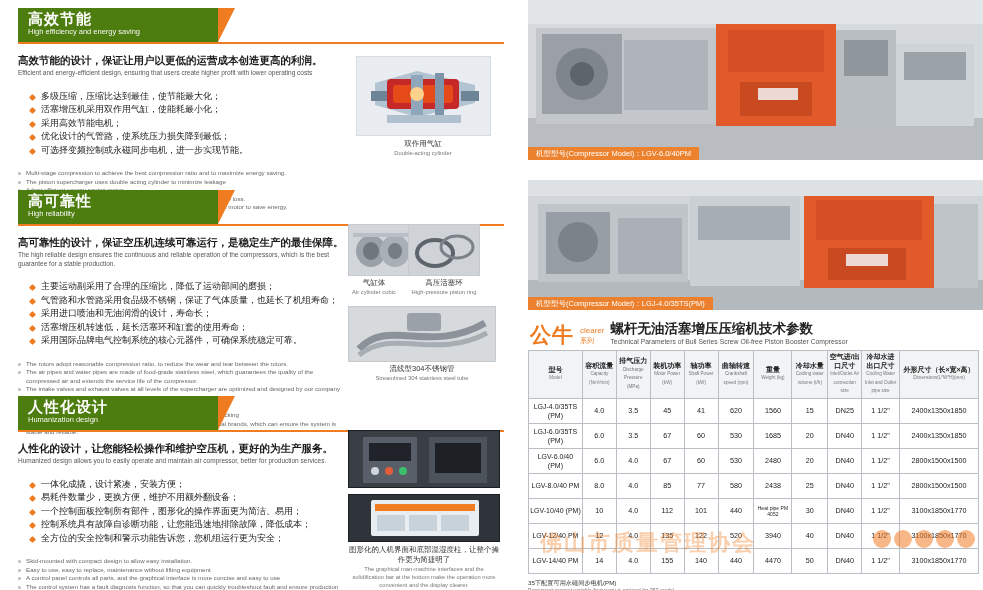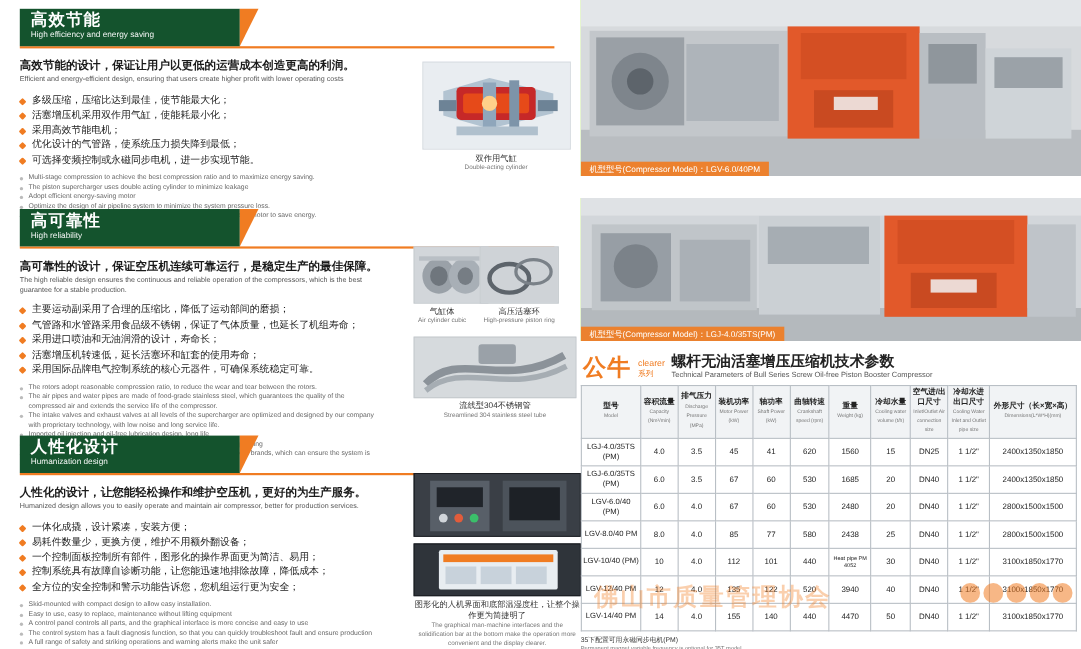--- a/index.html
+++ b/index.html
@@ -15,57 +15,57 @@
   .page { position:relative; width:983px; height:590px; }
 
   
   .left-col { position:absolute; left:0; top:0; width:520px; height:590px; padding:8px 10px 0 18px; }
 
   .sec { position:relative; margin-bottom:4px; }
   .sec-head {
     position:relative;
     height:34px;
     width:200px;
-    background:#14532d;
+    background:#4d7c0f;
     color:#fff;
     padding:2px 0 0 10px;
     margin-bottom:8px;
   }
   .sec-head:after{
     content:"";
     position:absolute;
     right:-17px; top:0;
     border-top:34px solid #f07c22;
     border-right:17px solid transparent;
   }
   .sec-head .cn { font-size:15px; font-weight:bold; line-height:17px; letter-spacing:1px; }
   .sec-head .en { font-size:7.5px; line-height:9px; opacity:.95; }
   .rule { height:2px; background:#f07c22; width:486px; margin:-8px 0 9px 0; }
 
   .lead-cn { font-size:10.5px; font-weight:bold; color:#1a1a1a; line-height:14px; margin:0 0 2px 0; }
   .lead-en { font-size:6.5px; color:#555; line-height:8.5px; margin:0 0 7px 0; width:330px; }
 
-  .bullets { list-style:none; margin:0; padding:0; width:320px; }
+  .bullets { list-style:none; margin:12px; padding:0; width:320px; }
   .bullets li { font-size:9px; line-height:13.5px; color:#222; position:relative; padding-left:11px; }
   .bullets li:before{
     content:"";
     position:absolute; left:0; top:5px;
     width:5px; height:5px; background:#f07c22; border-radius:1px;
     transform:rotate(45deg);
   }
   .bullets-en { list-style:none; margin:6px 0 0 0; padding:0; width:330px; }
   .bullets-en li { font-size:6.2px; line-height:8.6px; color:#666; position:relative; padding-left:8px; }
   .bullets-en li:before{
     content:"";
     position:absolute; left:0; top:3px;
     width:3px; height:3px; background:#bbb; border-radius:50%;
   }
 
   
-  .imgbox { position:absolute;margin-left:28px; }
+  .imgbox { position:absolute; }
   .imgcap-cn { font-size:7.5px; color:#333; text-align:center; line-height:10px; }
   .imgcap-en { font-size:5.8px; color:#777; text-align:center; line-height:8px; }
 
   
   .cyl-frame { width:135px; height:80px; background:#eef1f4; border:1px solid #d8dde2; position:relative; overflow:hidden; }
 
   
   .rotor-frame { width:60px; height:52px; background:#d9dde1; border:1px solid #c5cace; position:relative; overflow:hidden; }
 
   

